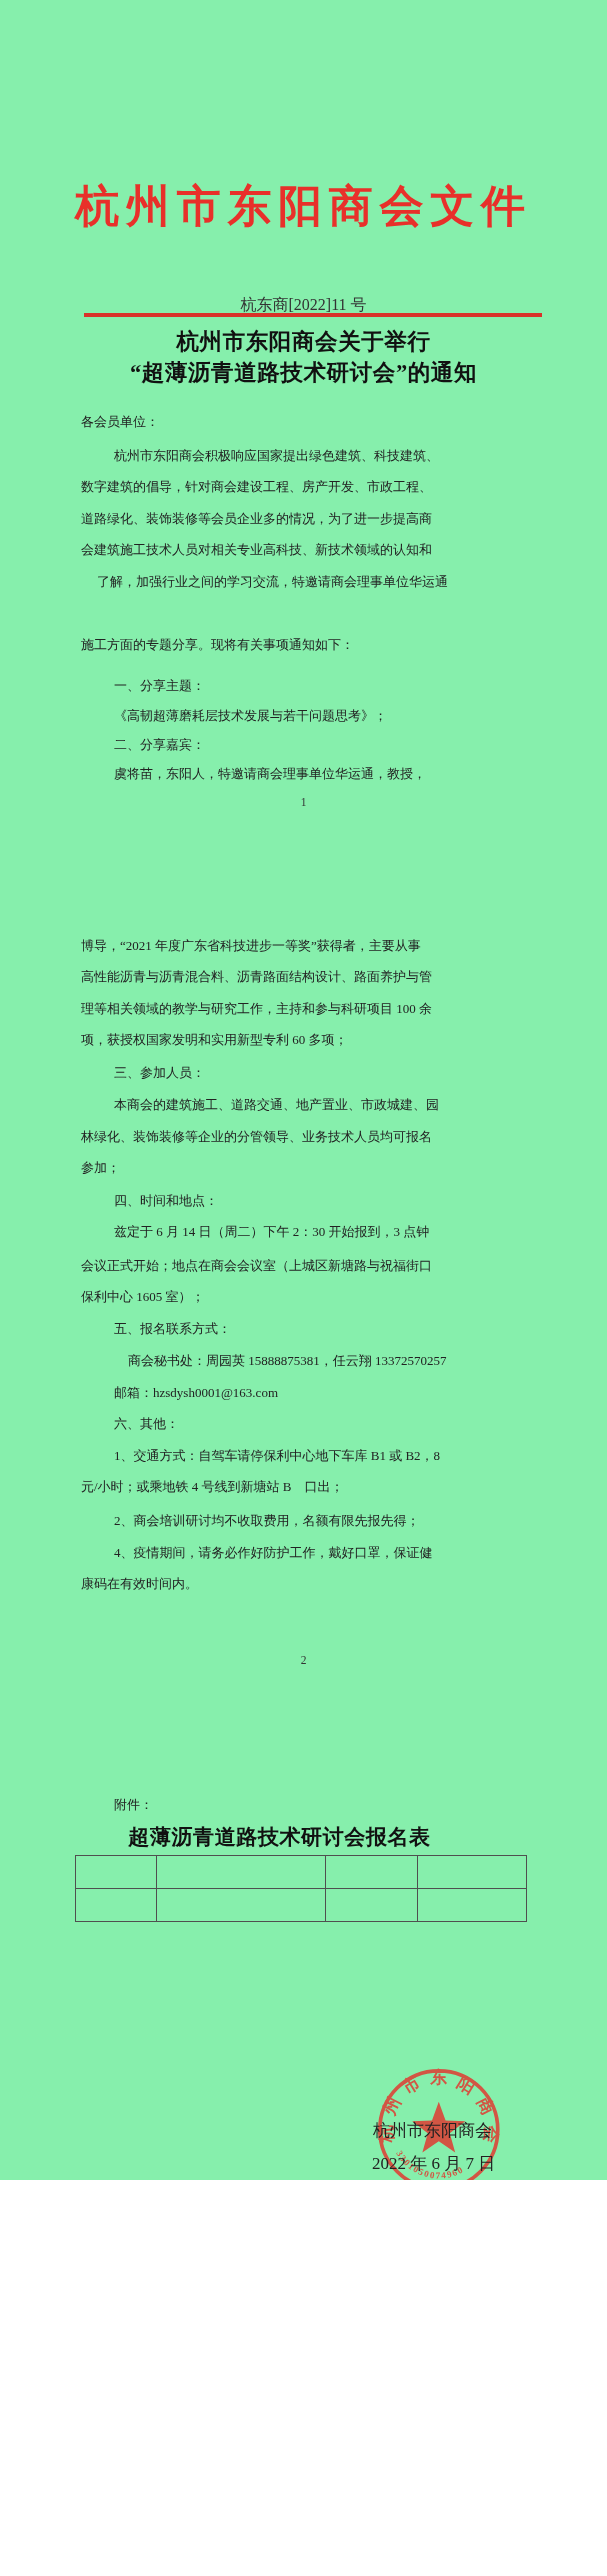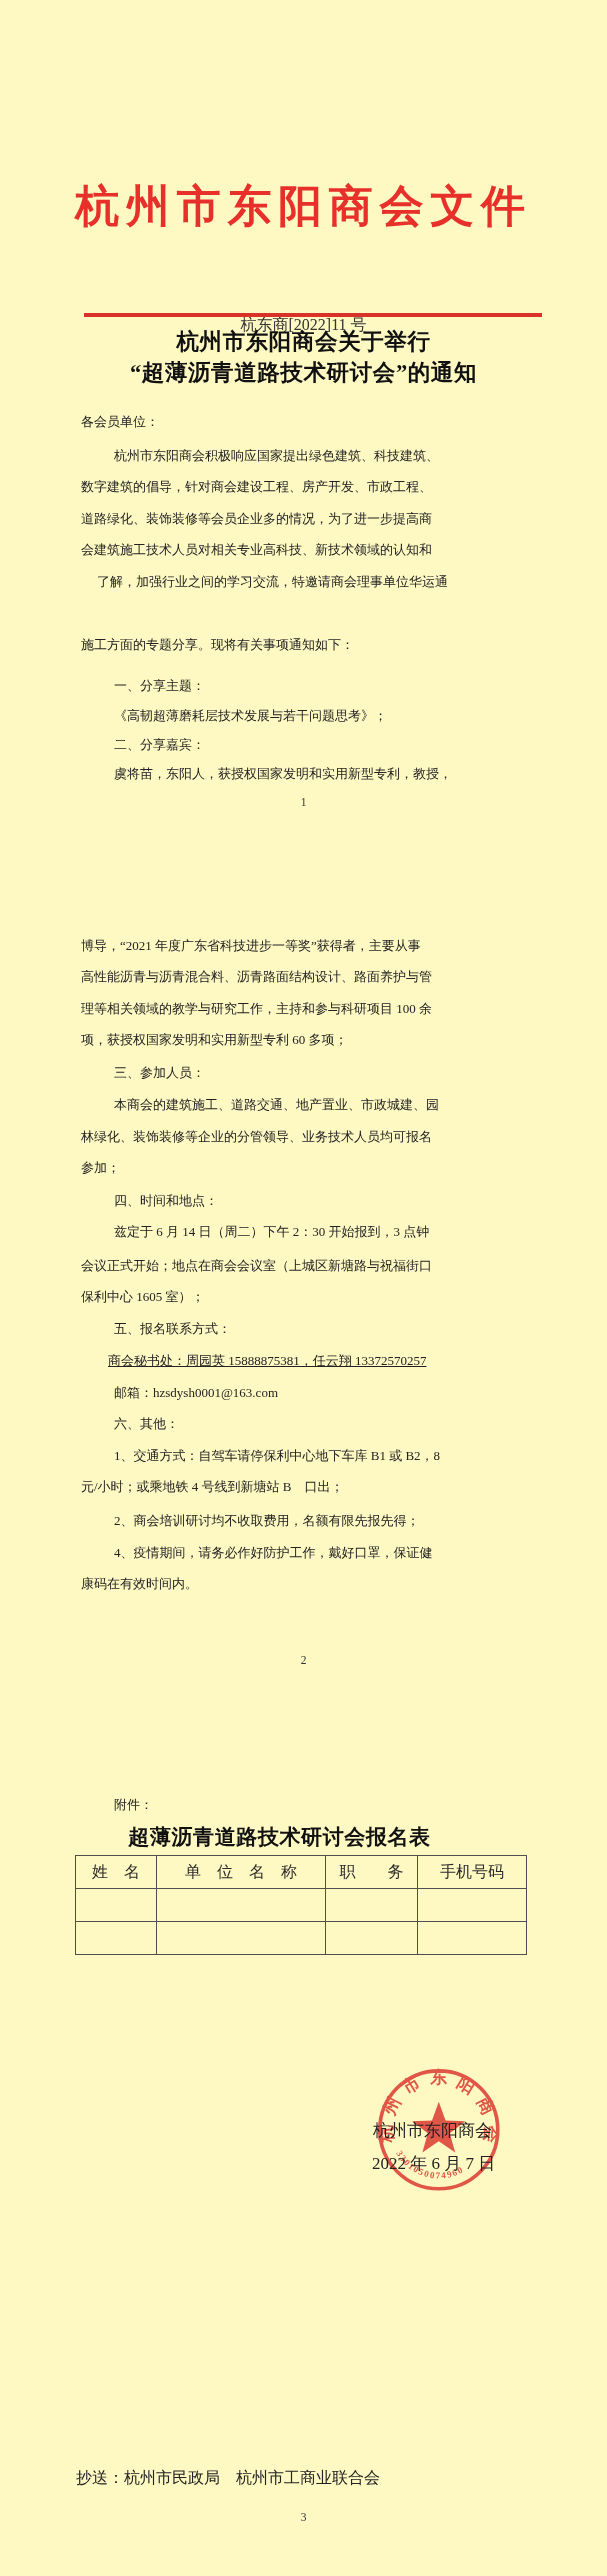--- a/index.html
+++ b/index.html
@@ -1,17 +1,17 @@
 <!DOCTYPE html>
 <html style="font-size:9.7px"><head>
 <meta charset="utf-8">
 <style>
   html,body{margin:0;padding:0;background:#ffffff;}
   #page{
-    position:relative;width:607px;height:2576px;background:#fef9c3;overflow:hidden;
+    position:relative;width:607px;height:2180px;background:#86efac;overflow:hidden;
     font-family:"Liberation Serif","DejaVu Serif",serif;color:#1c1c1c;
   }
   .abs{position:absolute;line-height:1;white-space:nowrap;}
   .center{left:0;width:607px;text-align:center;}
   .body-txt{font-size:13px;letter-spacing:0px;color:#222;}
   .bold{font-weight:normal;}
   .letterhead{
     font-size:44px;font-weight:bold;color:#e8302a;letter-spacing:6.7px;
   }
   .docnum{font-size:16px;color:#333;}
@@ -34,61 +34,61 @@
   .sealtxt{fill:#dd4136;font-family:"Liberation Serif","DejaVu Serif",serif;font-weight:bold;}
   .sig{font-size:17px;color:#222;}
 </style>
 </head>
 <body>
 
 <div id="page">
 
   <div class="abs center letterhead" style="top:185px;">杭州市东阳商会文件</div>
 
-  <div class="abs center docnum" style="top:297px;margin-top:20px;">杭东商[2022]11 号</div>
+  <div class="abs center docnum" style="top:297px;">杭东商[2022]11 号</div>
 
   <div class="divider" style="left:84px;top:313px;width:458px;height:4.2px;"></div>
 
   <div class="abs center doc-title" style="top:331px;">杭州市东阳商会关于举行</div>
   <div class="abs center doc-title" style="top:362px;">“超薄沥青道路技术研讨会”的通知</div>
 
   <div class="abs body-txt" style="left:81px;top:415px;">各会员单位：</div>
 
   <div class="abs body-txt" style="left:114px;top:449px;">杭州市东阳商会积极响应国家提出绿色建筑、科技建筑、</div>
   <div class="abs body-txt" style="left:81px;top:480px;">数字建筑的倡导，针对商会建设工程、房产开发、市政工程、</div>
   <div class="abs body-txt" style="left:81px;top:512px;">道路绿化、装饰装修等会员企业多的情况，为了进一步提高商</div>
   <div class="abs body-txt" style="left:81px;top:543px;">会建筑施工技术人员对相关专业高科技、新技术领域的认知和</div>
   <div class="abs body-txt" style="left:81px;top:575px;margin-left:16px;">了解，加强行业之间的学习交流，特邀请商会理事单位华运通</div>
   <div class="abs body-txt" style="left:81px;top:638px;">施工方面的专题分享。现将有关事项通知如下：</div>
 
   <div class="abs body-txt bold" style="left:114px;top:679px;">一、分享主题：</div>
   <div class="abs body-txt" style="left:114px;top:709px;">《高韧超薄磨耗层技术发展与若干问题思考》；</div>
 
   <div class="abs body-txt bold" style="left:114px;top:738px;">二、分享嘉宾：</div>
-  <div class="abs body-txt" style="left:114px;top:767px;">虞将苗，东阳人，获授权国家发明和实用新型专利，教授，</div>
+  <div class="abs body-txt" style="left:114px;top:767px;">虞将苗，东阳人，特邀请商会理事单位华运通，教授，</div>
 
   <div class="abs center pagenum" style="top:797px;">1</div>
 
   <div class="abs body-txt" style="left:81px;top:939px;">博导，“2021 年度广东省科技进步一等奖”获得者，主要从事</div>
   <div class="abs body-txt" style="left:81px;top:970px;text-align:right;">高性能沥青与沥青混合料、沥青路面结构设计、路面养护与管</div>
   <div class="abs body-txt" style="left:81px;top:1002px;">理等相关领域的教学与研究工作，主持和参与科研项目 100 余</div>
   <div class="abs body-txt" style="left:81px;top:1033px;">项，获授权国家发明和实用新型专利 60 多项；</div>
 
   <div class="abs body-txt bold" style="left:114px;top:1066px;">三、参加人员：</div>
   <div class="abs body-txt" style="left:114px;top:1098px;">本商会的建筑施工、道路交通、地产置业、市政城建、园</div>
   <div class="abs body-txt" style="left:81px;top:1130px;">林绿化、装饰装修等企业的分管领导、业务技术人员均可报名</div>
   <div class="abs body-txt" style="left:81px;top:1161px;">参加；</div>
 
   <div class="abs body-txt bold" style="left:114px;top:1194px;">四、时间和地点：</div>
   <div class="abs body-txt" style="left:114px;top:1225px;">兹定于 6 月 14 日（周二）下午 2：30 开始报到，3 点钟</div>
   <div class="abs body-txt" style="left:81px;top:1259px;">会议正式开始；地点在商会会议室（上城区新塘路与祝福街口</div>
   <div class="abs body-txt" style="left:81px;top:1290px;">保利中心 1605 室）；</div>
 
   <div class="abs body-txt bold" style="left:114px;top:1322px;">五、报名联系方式：</div>
-  <div class="abs body-txt" style="left:108px;top:1354px;text-decoration:underline;">商会秘书处：周园英 15888875381，任云翔 13372570257</div>
+  <div class="abs body-txt" style="left:128px;top:1354px;">商会秘书处：周园英 15888875381，任云翔 13372570257</div>
   <div class="abs body-txt" style="left:114px;top:1386px;">邮箱：hzsdysh0001@163.com</div>
 
   <div class="abs body-txt bold" style="left:114px;top:1417px;">六、其他：</div>
   <div class="abs body-txt" style="left:114px;top:1449px;">1、交通方式：自驾车请停保利中心地下车库 B1 或 B2，8</div>
   <div class="abs body-txt" style="left:81px;top:1480px;">元/小时；或乘地铁 4 号线到新塘站 B　口出；</div>
   <div class="abs body-txt" style="left:114px;top:1514px;">2、商会培训研讨均不收取费用，名额有限先报先得；</div>
   <div class="abs body-txt" style="left:114px;top:1546px;">4、疫情期间，请务必作好防护工作，戴好口罩，保证健</div>
   <div class="abs body-txt" style="left:81px;top:1577px;">康码在有效时间内。</div>
 
   <div class="abs center pagenum" style="top:1655px;">2</div>
@@ -97,26 +97,20 @@
   <div class="abs attach-title" style="left:0px;width:559px;text-align:center;top:1827px;">超薄沥青道路技术研讨会报名表</div>
 
   <table class="signup">
     <colgroup>
       <col style="width:81px">
         <col style="width:169px">
         <col style="width:92px">
         <col style="width:109px">
     </colgroup>
     <tbody>
-        <tr class="hdr">
-      <th>姓　名</th>
-      <th>单　位　名　称</th>
-      <th>职　　务</th>
-      <th>手机号码</th>
-    </tr>
     <tr class="blank">
       <td></td>
       <td></td>
       <td></td>
       <td></td>
     </tr>
     <tr class="blank">
       <td></td>
       <td></td>
       <td></td>

